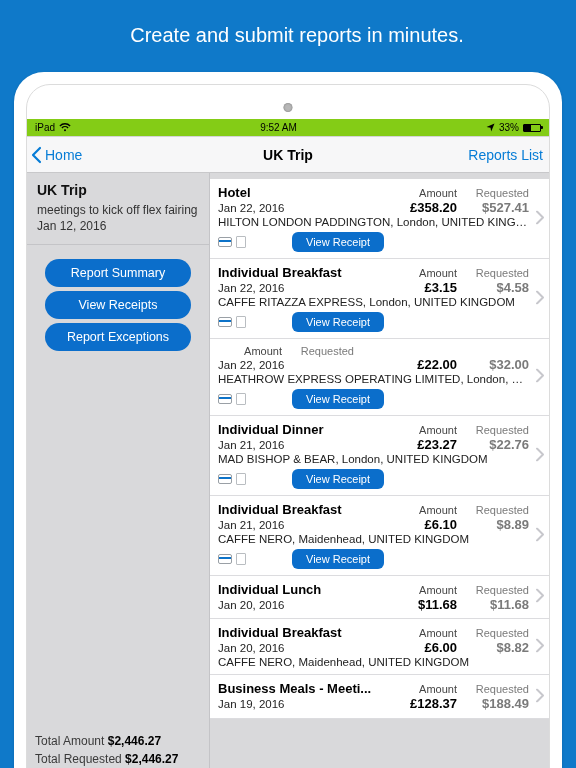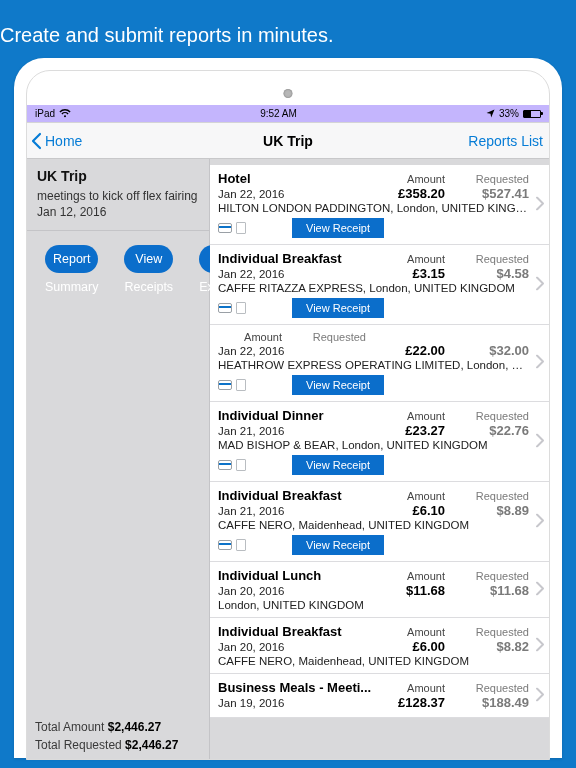--- a/index.html
+++ b/index.html
@@ -4,25 +4,27 @@
 <style>
   * { margin: 0; padding: 0; box-sizing: border-box; -webkit-font-smoothing: antialiased; }
   body {
     font-family: -apple-system, 'Helvetica Neue', Helvetica, Arial, sans-serif;
     background: #0f79c9;
     width: 576px;
     height: 768px;
     overflow: hidden;
   }
   .banner {
-    height: 58px;
+    height: 72px;
     color: #fff;
+    text-align: center;
     font-size: 20px;
     font-weight: 300;
     padding-top: 24px;
+    padding-left: 18px;
   }
   .ipad-frame {
     margin: 0 14px;
     background: #fff;
     border-radius: 30px 30px 0 0;
     height: 700px;
     padding: 12px 12px 0 12px;
     box-shadow: 0 1px 3px rgba(0,0,0,.15);
     position: relative;
   }
@@ -42,21 +44,21 @@
   .ipad-screen {
     margin-top: 34px;
     height: 656px;
     background: #d9d9db;
     display: flex;
     flex-direction: column;
   }
   
   .status-bar {
     height: 18px;
-    background: #c4b5fd;
+    background: #84cc16;
     display: flex;
     align-items: center;
     justify-content: space-between;
     padding: 0 8px;
     font-size: 10px;
     color: #000;
     border-bottom: 1px solid #d4d4d6;
   }
   .sb-left, .sb-right { display: flex; align-items: center; gap: 4px; }
   .wifi svg, .loc svg { display: block; }
@@ -95,21 +97,21 @@
     position: relative;
   }
   .trip-info {
     padding: 8px 10px 10px 10px;
     border-bottom: 1px solid #c4c4c7;
     color: #333;
     font-size: 12px;
     line-height: 1.35;
   }
   .trip-info .tname { font-weight: 700; font-size: 14px; color: #111; margin-bottom: 2px;}
-  .sidebar-btns { padding: 14px 18px; display:flex; flex-direction:row; gap:26px;}
+  .sidebar-btns { padding: 14px 18px; display:flex; flex-direction:column; gap:4px;}
   .pill-btn {
     background: #0b6ecb;
     color: #fff;
     text-align: center;
     border-radius: 16px;
     height: 28px;
     line-height: 28px;
     font-size: 12.5px;
   }
   .sidebar-footer {
@@ -137,21 +139,21 @@
     font-size: 12px;
     color: #000;
   }
   .row:first-child { margin-top: 6px; }
   .row .top {
     display: flex;
     align-items: baseline;
   }
   .row .title { font-weight: 700; font-size: 13px; flex:1; white-space: nowrap; overflow:hidden; text-overflow: ellipsis; padding-right:6px;}
   .row .amt-col { width: 64px; text-align: right; }
-  .row .req-col { width: 84px; text-align: right; }
+  .row .req-col { width: 72px; text-align: right; }
   .amt-label { font-size: 11px; color: #444; }
   .amt-val { font-weight: 700; font-size: 13px; }
   .req-label { font-size: 11px; color: #7a7a7a; }
   .req-val { font-weight: 600; font-size: 13px; color: #7a7a7a; }
   .row .second {
     display:flex; align-items:baseline;
   }
   .row .date { font-size:11.5px; color:#222; flex:1;}
   .row .vendor {
     font-size: 11.5px;
@@ -165,21 +167,21 @@
     display: flex;
     align-items: center;
     gap: 18px;
     margin-top: 4px;
   }
   .icon-stack { display:flex; align-items:center; gap:4px; }
   .card-icon { width:14px; height:10px; border:1.5px solid #9aa0a6; border-radius:2px; position:relative; }
   .card-icon::after { content:""; position:absolute; left:0; right:0; top:2px; height:2px; background:#0d73c9;}
   .doc-icon { width:10px; height:12px; border:1.5px solid #b9bdc1; position:relative; border-radius:1px;}
   .view-receipt {
-    background:#0b6ecb; color:#fff; border-radius:0; height:20px; line-height:20px;
+    background:#0b6ecb; color:#fff; border-radius:6px; height:20px; line-height:20px;
     padding:0 14px; font-size:11px; margin-left: 28px;
   }
   .chevron {
     position:absolute; right:4px; top:50%; transform:translateY(-50%);
     color:#c7c7cc;
   }
 </style>
 </head>
 <body>
 
@@ -411,21 +413,20 @@
               </div>
               <div class="second">
                 <div class="date">Jan 20, 2016</div>
                 <div class="amt-col">
                   <div class="amt-val">$11.68</div>
                 </div>
                 <div class="req-col">
                   <div class="req-val">$11.68</div>
                 </div>
               </div>
-              <div class="vendor">London, UNITED KINGDOM</div>
               <span class="chevron"><svg width="10" height="14" viewBox="0 0 10 14">
                   <path d="M2 1l6 6-6 6" fill="none" stroke="#c7c7cc" stroke-width="2" stroke-linecap="round" stroke-linejoin="round"></path>
                 </svg></span>
             </div>
             <div class="row">
               <div class="top">
                 <div class="title">Individual Breakfast</div>
                 <div class="amt-col">
                   <div class="amt-label">Amount</div>
                 </div>

